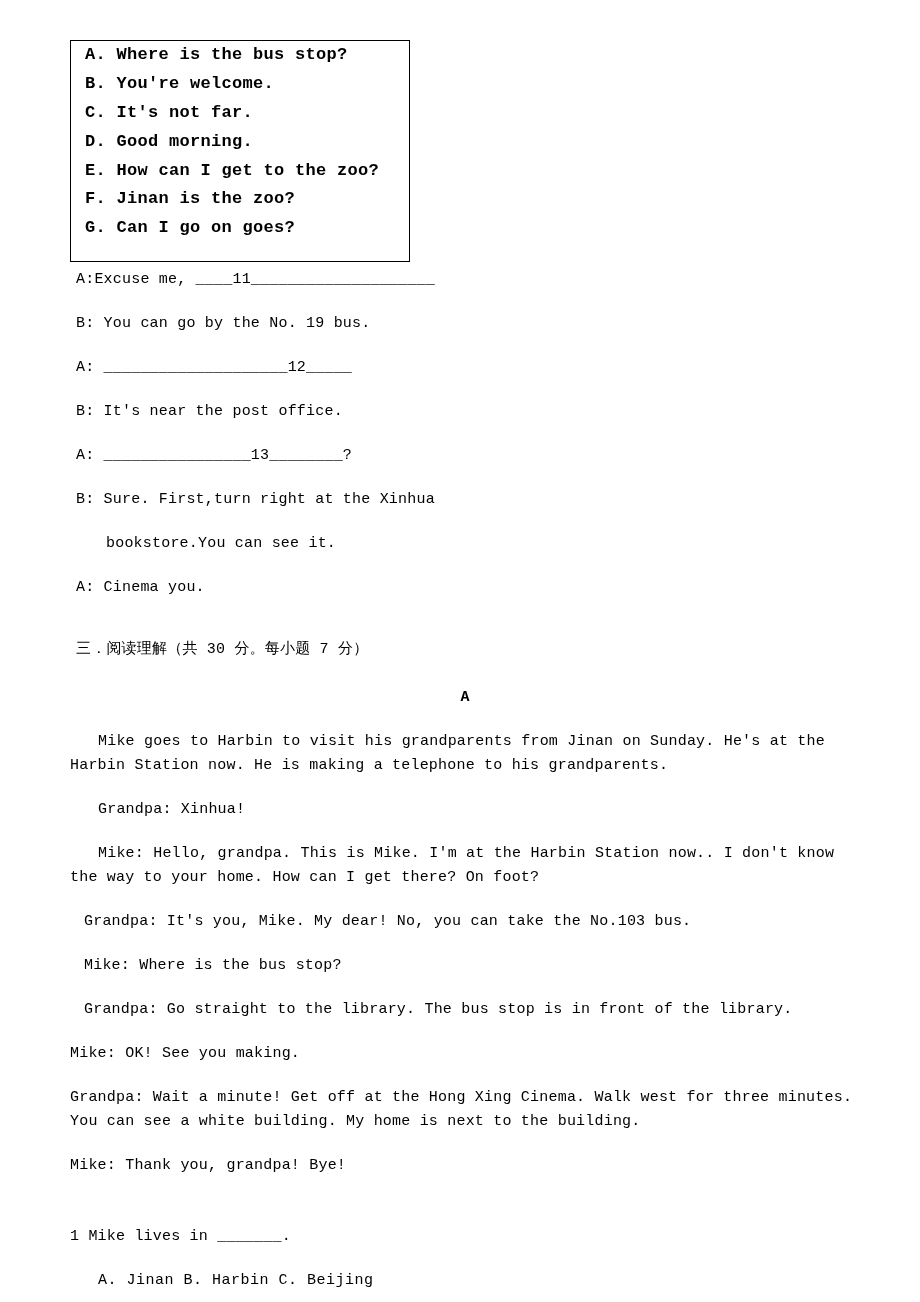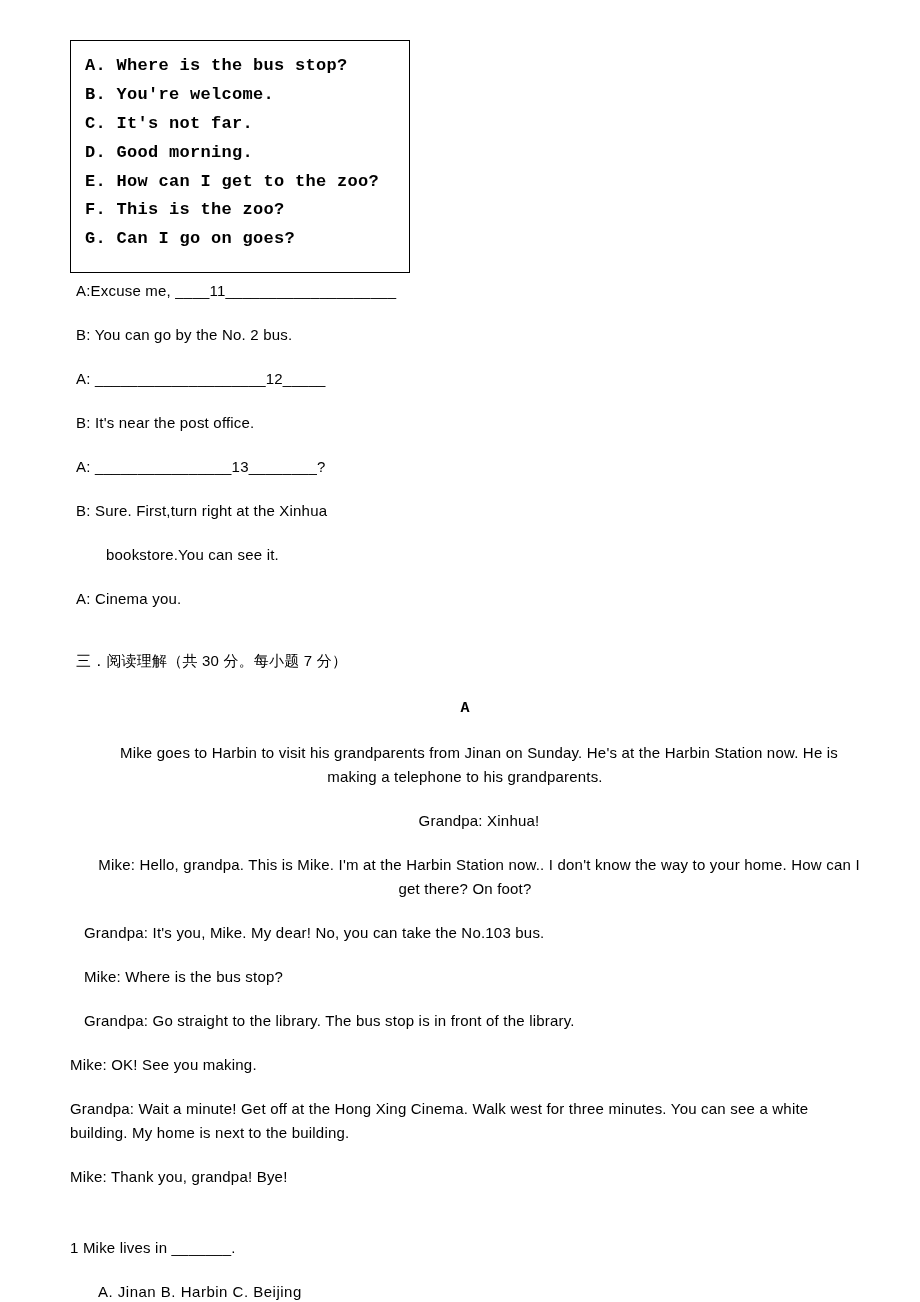--- a/index.html
+++ b/index.html
@@ -8,34 +8,34 @@
       margin: 0;
       padding: 40px 60px 40px 70px;
       width: 920px;
       box-sizing: border-box;
       color: #000;
       font-size: 15px;
       line-height: 1.6;
     }
     .options-box {
       border: 1px solid #000;
-      padding: 11px 14px 18px 14px;
+      padding: 0 14px 18px 14px;
       width: 310px;
       margin-bottom: 6px;
       font-size: 17px;
       font-family: "Courier New", "SimSun", monospace;
       line-height: 1.7;
       font-weight: bold;
     }
     .options-box .row {
       white-space: pre;
       letter-spacing: 0.3px;
     }
     .mono {
-      font-family: Liberation Sans, sans-serif;
+      font-family: Liberation Mono, monospace;
       letter-spacing: 0.2px;
     }
     .dialog-line {
       margin-bottom: 20px;
       padding-left: 6px;
     }
     .dialog-line.indent {
       padding-left: 36px;
     }
     .section-title {
@@ -48,21 +48,20 @@
       font-family: "Courier New", "SimSun", monospace;
       font-weight: bold;
       margin-bottom: 20px;
     }
     .passage p {
       margin: 0 0 20px 0;
       text-indent: 0;
     }
     .passage p.first-indent {
       text-indent: 28px;
-      text-align: center;
     }
     .passage p.small-indent {
       text-indent: 14px;
     }
     .qa {
       margin-bottom: 20px;
       margin-top: 47px;
     }
     .qa-choices {
       padding-left: 28px;
@@ -71,27 +70,27 @@
   </style>
 </head>
 <body>
 
 <div class="options-box">
   <div class="row">A. Where is the bus stop?</div>
   <div class="row">B. You're welcome.</div>
   <div class="row">C. It's not far.</div>
   <div class="row">D. Good morning.</div>
   <div class="row">E. How can I get to the zoo?</div>
-  <div class="row">F. This is the zoo?</div>
+  <div class="row">F. Jinan is the zoo?</div>
   <div class="row">G. Can I go on goes?</div>
 </div>
 
 <div class="mono">
   <div class="dialog-line">A:Excuse me, ____11____________________</div>
-  <div class="dialog-line">B: You can go by the No. 2 bus.</div>
+  <div class="dialog-line">B: You can go by the No. 19 bus.</div>
   <div class="dialog-line">A: ____________________12_____</div>
   <div class="dialog-line">B: It's near the post office.</div>
   <div class="dialog-line">A: ________________13________?</div>
   <div class="dialog-line">B: Sure. First,turn right at the Xinhua</div>
   <div class="dialog-line indent">bookstore.You can see it.</div>
   <div class="dialog-line">A: Cinema you.</div>
 </div>
 
 <div class="section-title mono">三．阅读理解（共 30 分。每小题 7 分）</div>
 

